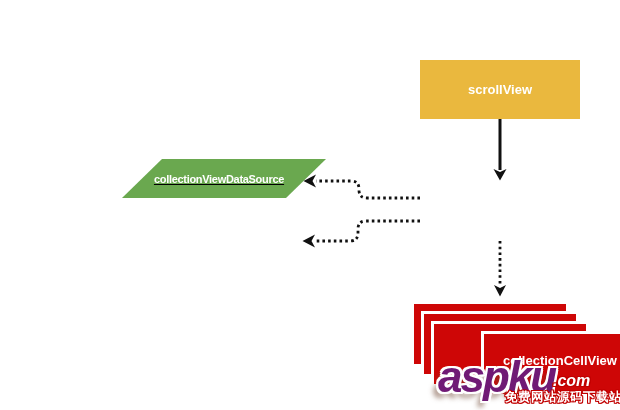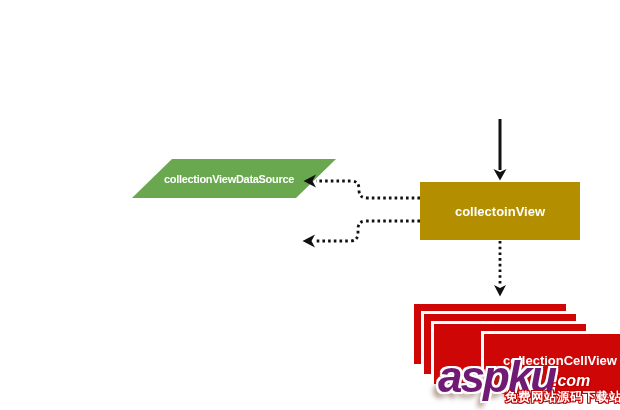--- a/index.html
+++ b/index.html
@@ -36,21 +36,21 @@
     font-size: 13px;
   }
   
   .para {
     position: absolute;
     width: 204px; height: 39px;
     background: #6AA84F;
     clip-path: polygon(19.6% 0, 100% 0, 80.4% 100%, 0 100%);
     display: flex; align-items: center; justify-content: center;
   }
-  .para-ds { left: 132px; top: 159px; }
+  .para-ds { left: 122px; top: 159px; text-decoration: underline; }
   .para-dg { left: 123px; top: 223px; }
   .para .node-label {
     font-size: 11px;
     letter-spacing: -0.3px;
     transform: translateX(-5px);
   }
   
   .cell {
     position: absolute;
     width: 158px; height: 66px;
@@ -112,24 +112,24 @@
       -1px 0 0 #C10000, 1px 0 0 #C10000,
       0 -1px 0 #C10000, 0 1px 0 #C10000;
     white-space: nowrap;
   }
 </style>
 </head>
 <body>
 
 <div class="stage">
 
+  <div class="box-scroll">
+    <span class="node-label">scrollView</span>
+  </div>
 
-  <div class="box-collection">
-    <span class="node-label">collectoinView</span>
-  </div>
 
   <div class="para para-ds">
     <span class="node-label">collectionViewDataSource</span>
   </div>
 
 
   <div>
     <div class="cell l1"></div>
     <div class="cell l2"></div>
     <div class="cell l3"></div>

